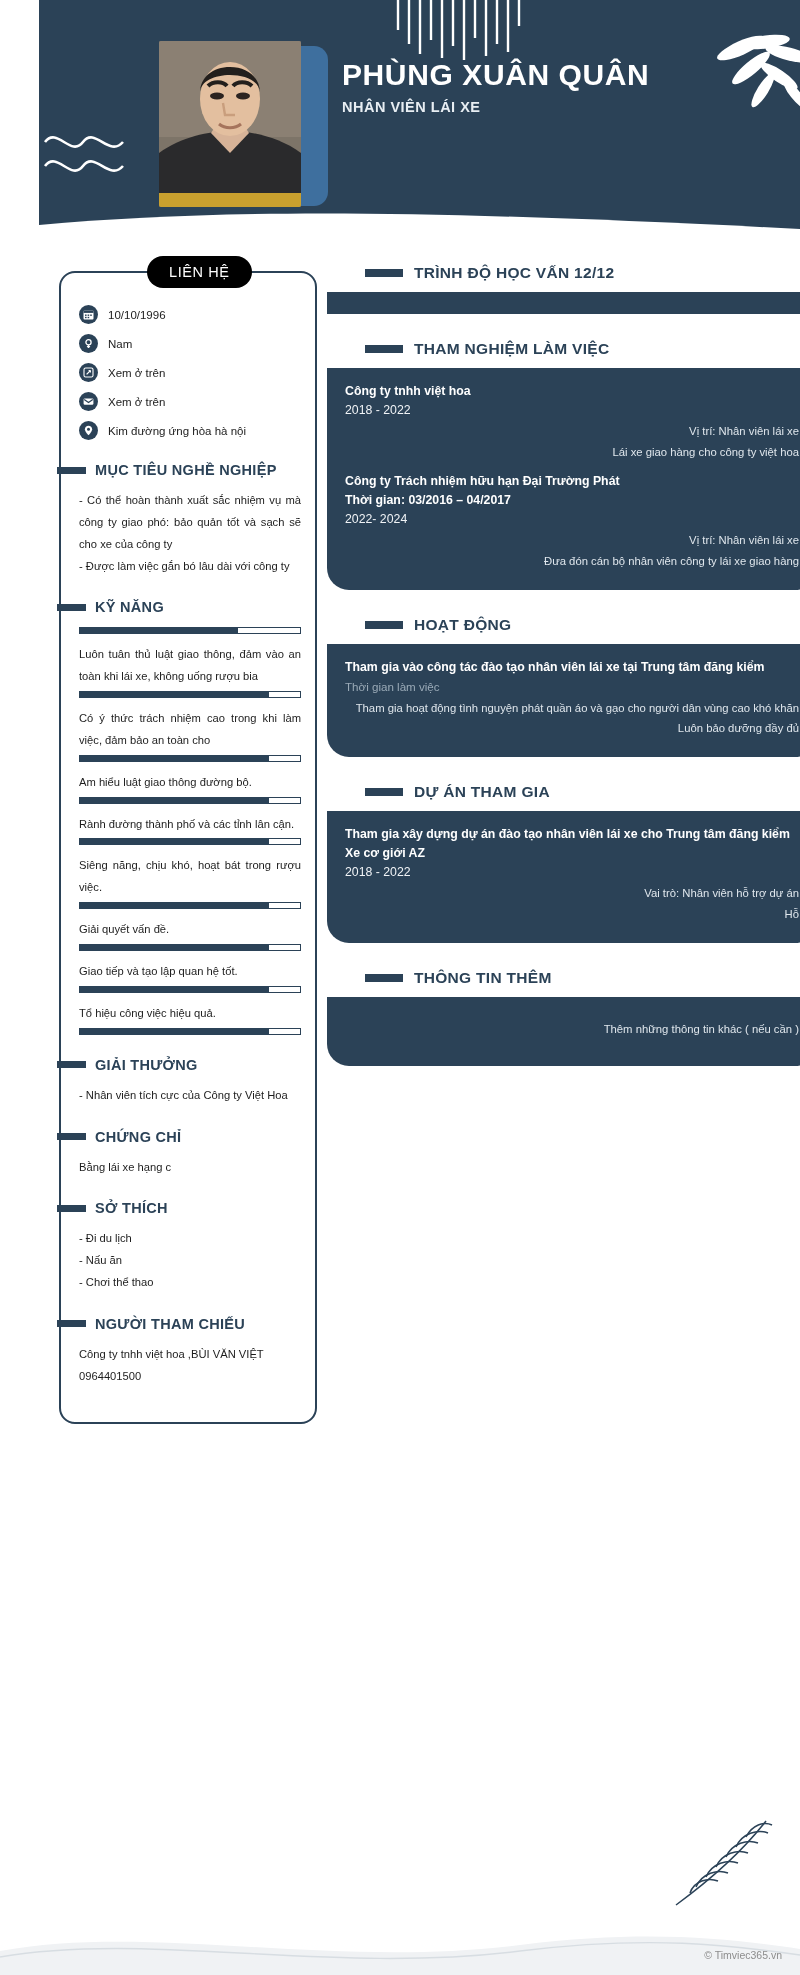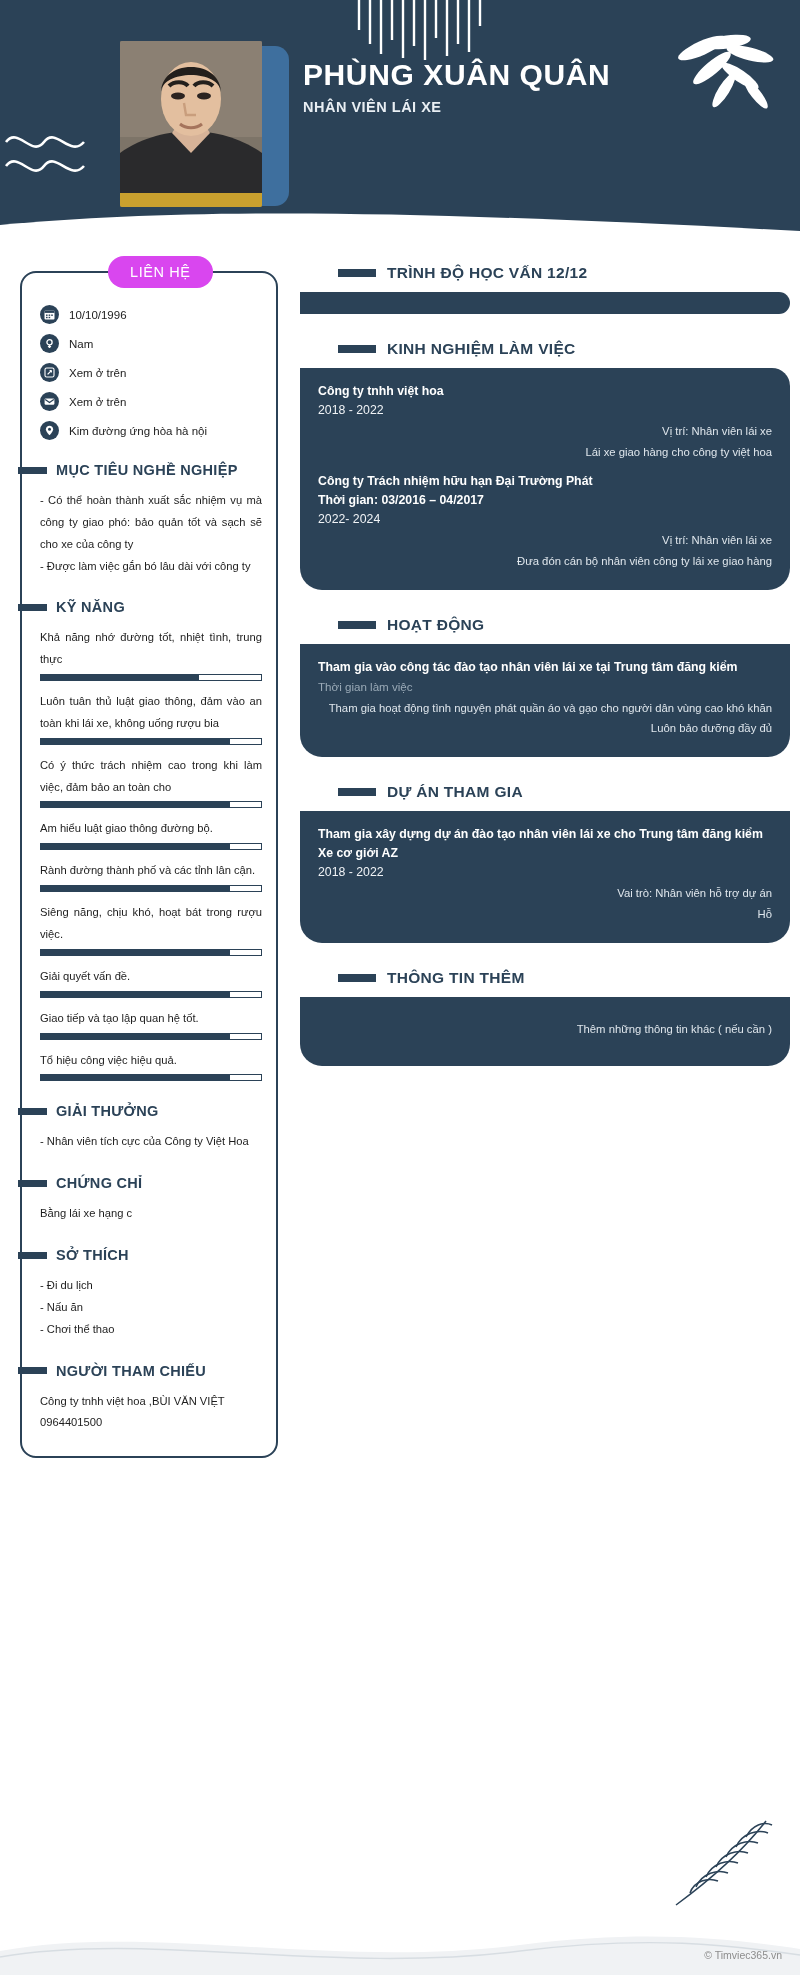--- a/index.html
+++ b/index.html
@@ -7,20 +7,21 @@
     width: 800px;
     background: #ffffff;
     font-family: "Liberation Sans", "DejaVu Sans", sans-serif;
   }
   .page {
     position: relative;
     width: 800px;
     height: 1975px;
     background: #ffffff;
     overflow: hidden;
+    padding-left: 39px;
   }
 
   
   .header {
     position: relative;
     width: 800px;
     height: 243px;
     background: #2b4257;
     overflow: hidden;
   }
@@ -85,21 +86,21 @@
     margin-left: 8px;
     width: 258px;
     border: 2px solid #2b4257;
     border-radius: 16px;
     padding: 26px 14px 22px 18px;
     min-height: 1153px;
   }
   .pill-title {
     position: absolute;
     left: 86px; top: -17px;
-    background: #d946ef;
+    background: #000000;
     color: #ffffff;
     font-size: 14.5px;
     letter-spacing: 0.6px;
     padding: 8px 22px;
     border-radius: 16px;
     white-space: nowrap;
   }
 
   .contact-list { margin-top: 6px; }
   .contact-row {
@@ -368,21 +369,20 @@
         </div>
         <div class="para">- Có thể hoàn thành xuất sắc nhiệm vụ mà công ty giao phó: bảo quản tốt và sạch sẽ cho xe của công ty</div>
         <div class="para">- Được làm việc gắn bó lâu dài với công ty</div>
 
         <div class="sec-head">
           <span class="sec-dash"></span>
           <span class="sec-title">KỸ NĂNG</span>
         </div>
 
         <div class="skill">
-          <div class="skill-name">Khả năng nhớ đường tốt, nhiệt tình, trung thực</div>
           <div class="bar-track">
               <span class="bar-fill" style="width: 72%;"></span>
             </div>
         </div>
         <div class="skill">
           <div class="skill-name">Luôn tuân thủ luật giao thông, đảm vào an toàn khi lái xe, không uống rượu bia</div>
           <div class="bar-track">
               <span class="bar-fill" style="width: 86%;"></span>
             </div>
         </div>
@@ -465,21 +465,21 @@
         <div class="r-sec-head">
           <span class="r-dash"></span>
           <span class="r-title">TRÌNH ĐỘ HỌC VẤN 12/12</span>
         </div>
         <div class="edu-bar"></div>
       </div>
 
       <div class="r-block">
         <div class="r-sec-head">
           <span class="r-dash"></span>
-          <span class="r-title">KINH NGHIỆM LÀM VIỆC</span>
+          <span class="r-title">THAM NGHIỆM LÀM VIỆC</span>
         </div>
         <div class="panel rounded-all">
           <div class="p-strong">Công ty tnhh việt hoa</div>
           <div class="p-date">2018 - 2022</div>
           <div class="p-line">Vị trí: Nhân viên lái xe</div>
           <div class="p-line">Lái xe giao hàng cho công ty việt hoa</div>
           <div class="p-gap"></div>
           <div class="p-strong">Công ty Trách nhiệm hữu hạn Đại Trường Phát</div>
           <div class="p-strong">Thời gian: 03/2016 – 04/2017</div>
           <div class="p-date">2022- 2024</div>

